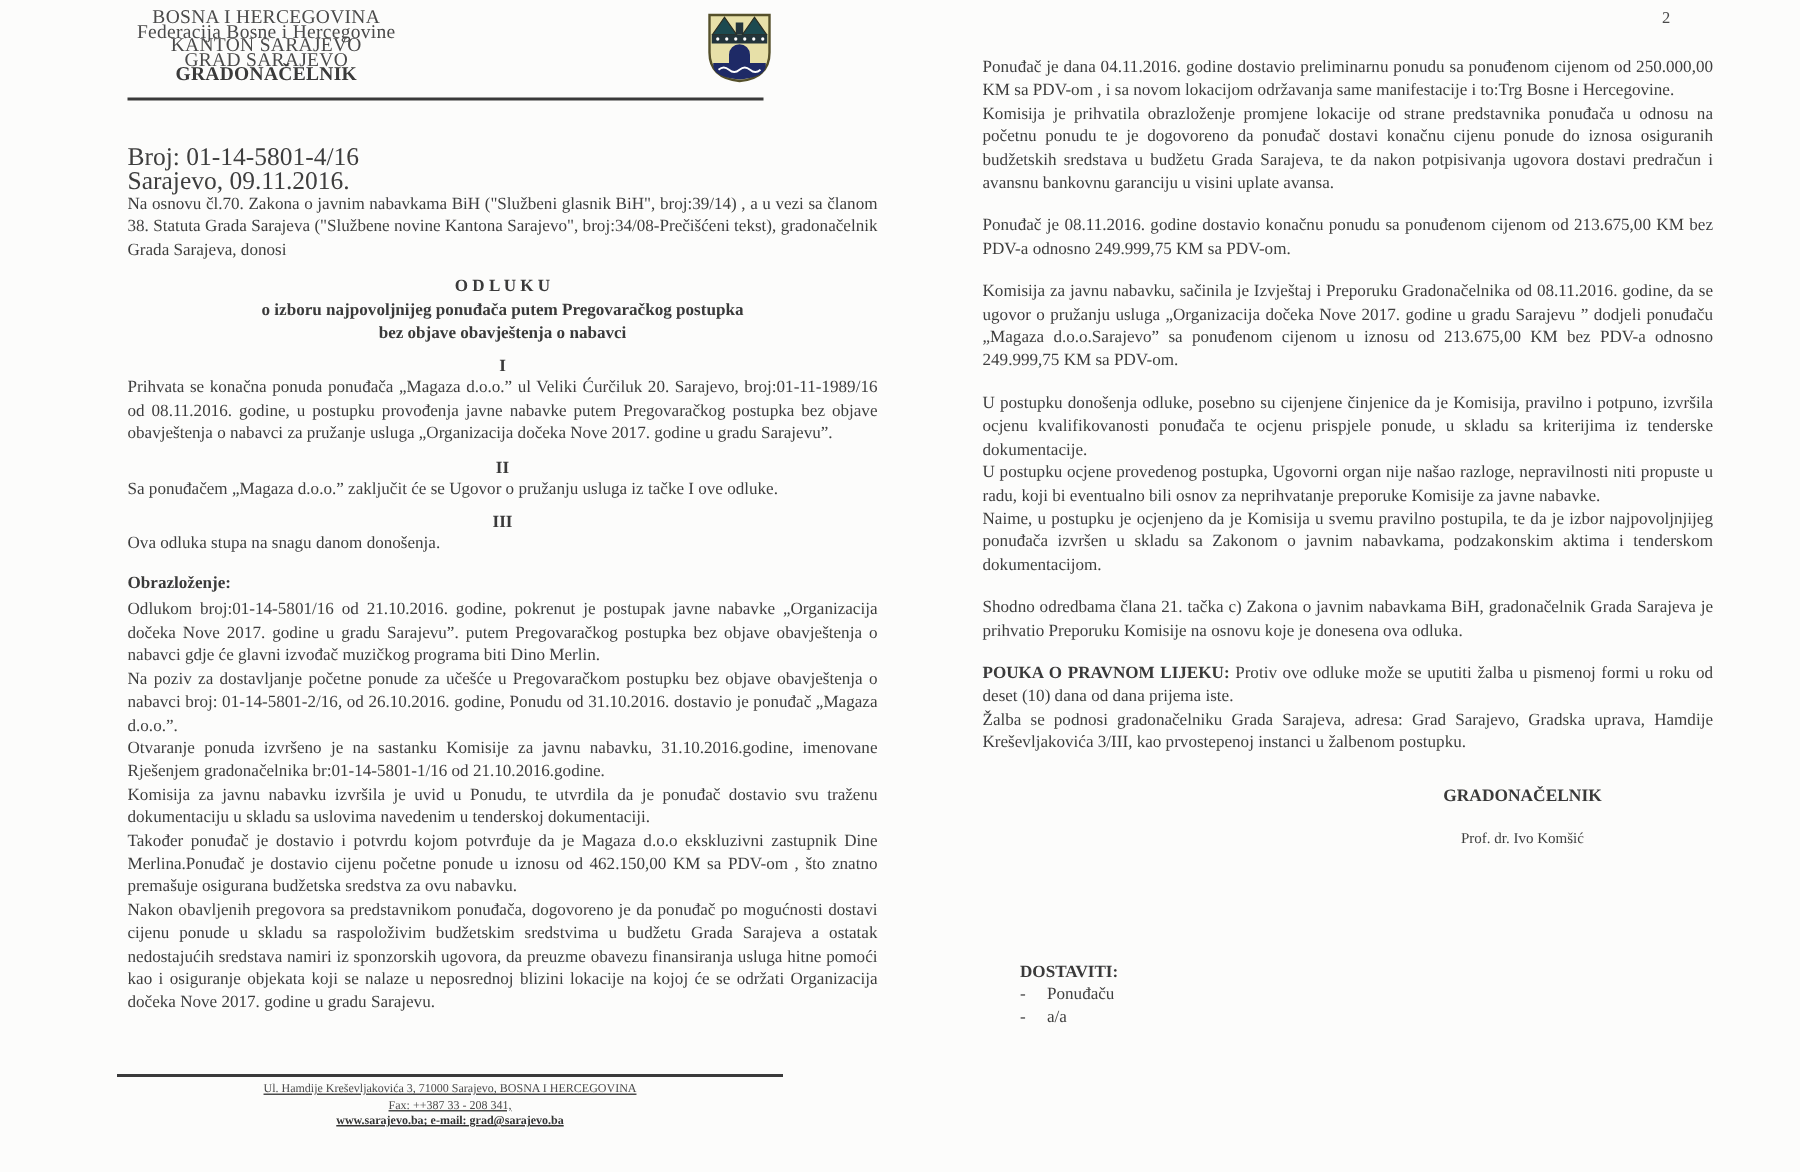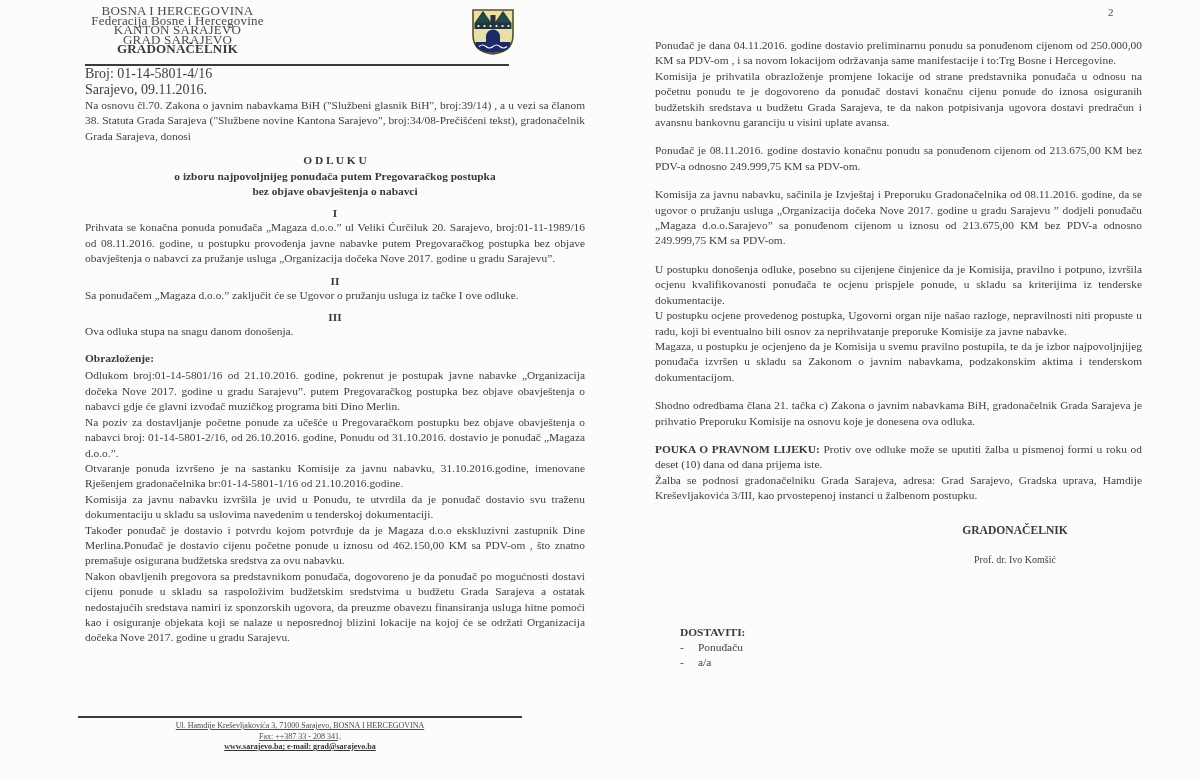--- a/index.html
+++ b/index.html
@@ -16,21 +16,21 @@
   
   .hdr{display:flex;justify-content:space-between;align-items:flex-start;width:430px;margin-left:0;}
   .hdr-col{text-align:center;font-size:13px;line-height:9.6px;color:#4a4a4a;letter-spacing:.2px;}
   .hdr-col .bold{font-weight:bold;color:#3a3a3a;}
   .hdr-left{width:185px;}
   .hdr-right{width:200px;}
   .crest-wrap{width:44px;padding-top:2px;}
   .hdr-rule{width:424px;border-top:2.5px solid #3a3a3a;margin-top:4px;}
 
   
-  .meta{font-size:14px;line-height:16px;}
+  .meta{margin-top:30px;font-size:17px;line-height:16px;}
   p.doc{margin:0;font-size:11.4px;line-height:15.4px;text-align:justify;}
   .pre{margin-top:10px;}
   .title-block{text-align:center;font-weight:bold;font-size:11.4px;line-height:15.4px;margin-top:9px;color:#3a3a3a;}
   .numeral{text-align:center;font-weight:bold;font-size:11.4px;line-height:14px;margin-top:7px;color:#3a3a3a;}
   .sec-text{margin-top:1px;}
   .rationale-h{font-weight:bold;font-size:11.4px;margin-top:13px;color:#3a3a3a;}
   .rationale{margin-top:4px;}
 
   
   .footer{position:absolute;left:78px;top:716px;width:444px;text-align:center;}
@@ -39,21 +39,21 @@
   .footer .weblinks{font-weight:bold;text-decoration:underline;color:#333;}
 
   
   #page2{padding-top:38px;}
   .pagenum{position:absolute;left:1108px;top:6px;font-size:11px;color:#4a4a4a;}
   .gap{height:13px;}
   .bold-inline{font-weight:bold;color:#3a3a3a;}
   .sig{width:230px;margin-left:245px;margin-top:20px;text-align:center;}
   .sig-title{font-weight:bold;font-size:11.6px;color:#3a3a3a;}
   .sig-name{font-size:10px;margin-top:17px;}
-  .dist{margin-top:60px;margin-left:25px;font-size:11.4px;line-height:15.4px;}
+  .dist{margin-top:76px;margin-left:25px;font-size:11.4px;line-height:15.4px;}
   .dist-h{font-weight:bold;color:#3a3a3a;}
   .dist-item{display:flex;}
   .dist-item .dash{width:18px;}
 </style>
 </head>
 <body>
 
 <div class="page" id="page1">
 
   <div class="hdr">
@@ -134,21 +134,21 @@
 <div class="page" id="page2">
   <p class="doc">Ponuđač je dana 04.11.2016. godine dostavio preliminarnu ponudu sa ponuđenom cijenom od 250.000,00 KM sa PDV-om , i sa novom lokacijom održavanja same manifestacije i to:Trg Bosne i Hercegovine.</p>
   <p class="doc">Komisija je prihvatila obrazloženje  promjene lokacije od strane predstavnika ponuđača u odnosu na početnu ponudu te je dogovoreno da ponuđač dostavi konačnu cijenu ponude do iznosa osiguranih budžetskih sredstava u budžetu Grada Sarajeva, te da nakon potpisivanja ugovora dostavi predračun i avansnu bankovnu garanciju  u visini uplate avansa.</p>
   <div class="gap"></div>
   <p class="doc">Ponuđač je 08.11.2016. godine dostavio konačnu ponudu sa ponuđenom  cijenom od 213.675,00 KM bez PDV-a odnosno 249.999,75 KM sa PDV-om.</p>
   <div class="gap"></div>
   <p class="doc">Komisija za javnu nabavku, sačinila je Izvještaj i Preporuku  Gradonačelnika od 08.11.2016. godine, da se ugovor o pružanju usluga „Organizacija dočeka Nove 2017. godine u gradu Sarajevu ” dodjeli ponuđaču „Magaza d.o.o.Sarajevo” sa ponuđenom cijenom u iznosu od 213.675,00 KM bez PDV-a odnosno 249.999,75 KM sa PDV-om.</p>
   <div class="gap"></div>
   <p class="doc">U postupku donošenja odluke, posebno su cijenjene činjenice da je Komisija, pravilno i potpuno, izvršila ocjenu kvalifikovanosti ponuđača te ocjenu prispjele ponude, u skladu sa kriterijima iz tenderske dokumentacije.</p>
   <p class="doc">U postupku ocjene provedenog postupka, Ugovorni organ nije našao razloge, nepravilnosti niti propuste u radu, koji bi eventualno bili osnov za neprihvatanje preporuke Komisije za javne nabavke.</p>
-  <p class="doc">Magaza, u postupku je ocjenjeno da je Komisija u svemu pravilno postupila, te da je izbor najpovoljnjijeg ponuđača izvršen u skladu sa Zakonom o javnim nabavkama, podzakonskim aktima i tenderskom dokumentacijom.</p>
+  <p class="doc">Naime, u postupku je ocjenjeno da je Komisija u svemu pravilno postupila, te da je izbor najpovoljnjijeg ponuđača izvršen u skladu sa Zakonom o javnim nabavkama, podzakonskim aktima i tenderskom dokumentacijom.</p>
   <div class="gap"></div>
   <p class="doc">Shodno odredbama člana 21.  tačka c) Zakona o javnim nabavkama BiH, gradonačelnik Grada Sarajeva je prihvatio Preporuku Komisije na osnovu koje je donesena ova odluka.</p>
   <div class="gap"></div>
   <p class="doc"><span class="bold-inline">POUKA O PRAVNOM LIJEKU:</span><span> Protiv ove odluke može se uputiti žalba u pismenoj formi u roku od deset (10) dana od dana prijema iste.</span></p>
   <p class="doc">Žalba se podnosi gradonačelniku Grada Sarajeva, adresa: Grad Sarajevo, Gradska uprava, Hamdije Kreševljakovića 3/III, kao prvostepenoj instanci u žalbenom postupku.</p>
 
   <div class="sig">
     <div class="sig-title">GRADONAČELNIK</div>
     <div class="sig-name">Prof. dr. Ivo Komšić</div>
   </div>

